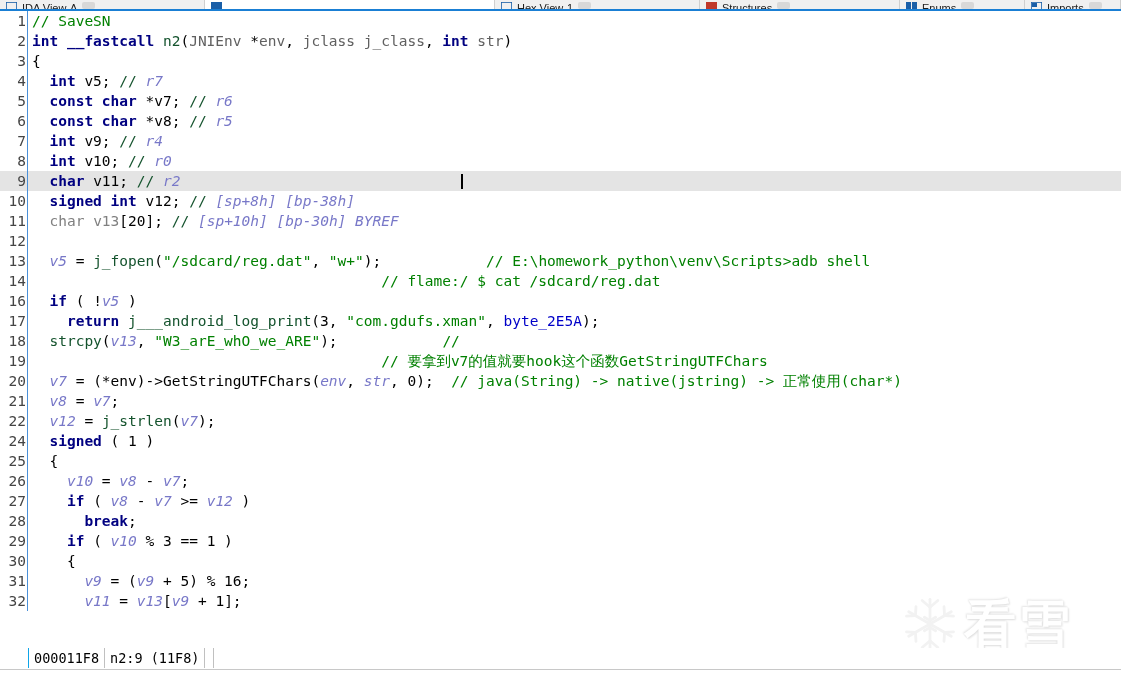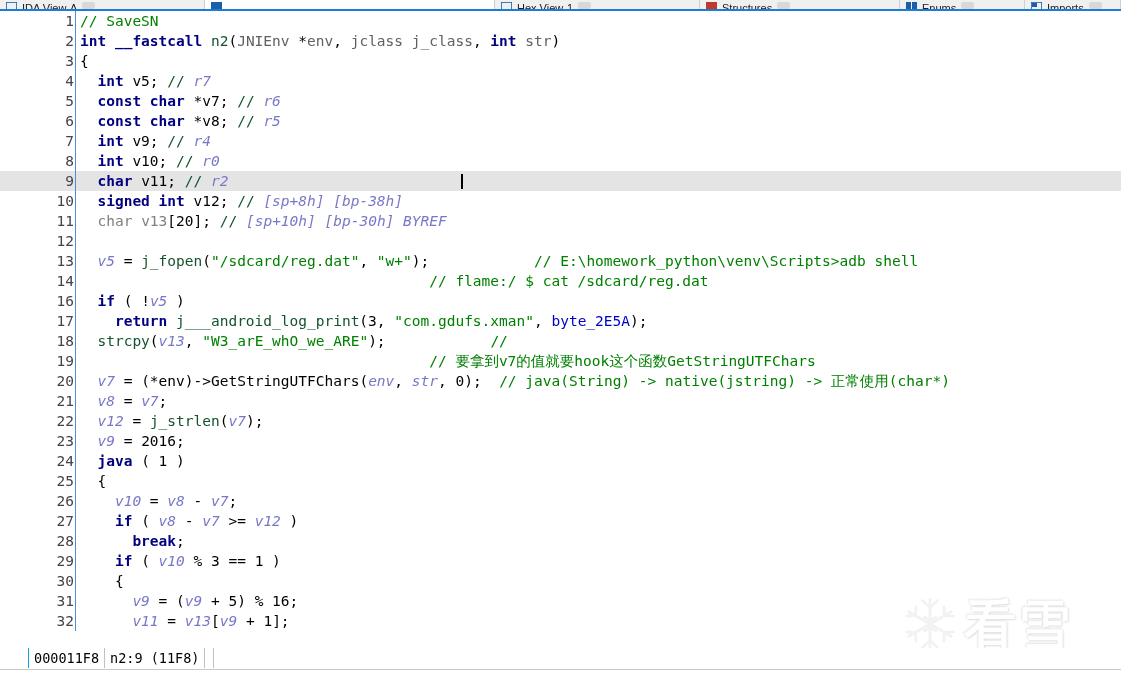--- a/index.html
+++ b/index.html
@@ -81,21 +81,20 @@
     width: 1121px;
     font-size: 14.5px;
     line-height: 20px;
   }
   .row {
     position: relative;
     height: 20px;
     line-height: 20px;
     white-space: pre;
     display: block;
-    padding-left: 48px;
   }
   .row.hl { background: #e4e4e4; }
   .lnum {
     display: inline-block;
     width: 26px;
     text-align: right;
     color: #444444;
     font-family: "DejaVu Sans Mono", "Liberation Mono", monospace;
     font-size: 14.5px;
     vertical-align: top;
@@ -274,22 +273,21 @@
         <div class="row"><span class="lnum">12</span><span class="gutterline"></span><span class="ctext"><span class="c-plain"></span></span></div>
         <div class="row"><span class="lnum">13</span><span class="gutterline"></span><span class="ctext"><span class="c-plain">  </span><span class="c-var">v5</span><span class="c-sym"> = </span><span class="c-fn">j_fopen</span><span class="c-sym">(</span><span class="c-str">"/sdcard/reg.dat"</span><span class="c-sym">, </span><span class="c-str">"w+"</span><span class="c-sym">);</span><span class="c-plain">            </span><span class="c-cmt">// E:\homework_python\venv\Scripts&gt;adb shell</span></span></div>
         <div class="row"><span class="lnum">14</span><span class="gutterline"></span><span class="ctext"><span class="c-plain">                                        </span><span class="c-cmt">// flame:/ $ cat /sdcard/reg.dat</span></span></div>
         <div class="row"><span class="lnum">16</span><span class="gutterline"></span><span class="ctext"><span class="c-plain">  </span><span class="c-kw">if </span><span class="c-sym">( !</span><span class="c-var">v5</span><span class="c-sym"> )</span></span></div>
         <div class="row"><span class="lnum">17</span><span class="gutterline"></span><span class="ctext"><span class="c-plain">    </span><span class="c-kw">return </span><span class="c-fn">j___android_log_print</span><span class="c-sym">(</span><span class="c-num">3</span><span class="c-sym">, </span><span class="c-str">"com.gdufs.xman"</span><span class="c-sym">, </span><span class="c-data">byte_2E5A</span><span class="c-sym">);</span></span></div>
         <div class="row"><span class="lnum">18</span><span class="gutterline"></span><span class="ctext"><span class="c-plain">  </span><span class="c-fn">strcpy</span><span class="c-sym">(</span><span class="c-var">v13</span><span class="c-sym">, </span><span class="c-str">"W3_arE_whO_we_ARE"</span><span class="c-sym">);</span><span class="c-plain">            </span><span class="c-cmt">//</span></span></div>
         <div class="row"><span class="lnum">19</span><span class="gutterline"></span><span class="ctext"><span class="c-plain">                                        </span><span class="c-cmt">// 要拿到v7的值就要hook这个函数GetStringUTFChars</span></span></div>
         <div class="row"><span class="lnum">20</span><span class="gutterline"></span><span class="ctext"><span class="c-plain">  </span><span class="c-var">v7</span><span class="c-sym"> = (*</span><span class="c-plain">env</span><span class="c-sym">)-&gt;</span><span class="c-plain">GetStringUTFChars</span><span class="c-sym">(</span><span class="c-var">env</span><span class="c-sym">, </span><span class="c-var">str</span><span class="c-sym">, </span><span class="c-num">0</span><span class="c-sym">);  </span><span class="c-cmt">// java(String) -&gt; native(jstring) -&gt; 正常使用(char*)</span></span></div>
         <div class="row"><span class="lnum">21</span><span class="gutterline"></span><span class="ctext"><span class="c-plain">  </span><span class="c-var">v8</span><span class="c-sym"> = </span><span class="c-var">v7</span><span class="c-sym">;</span></span></div>
         <div class="row"><span class="lnum">22</span><span class="gutterline"></span><span class="ctext"><span class="c-plain">  </span><span class="c-var">v12</span><span class="c-sym"> = </span><span class="c-fn">j_strlen</span><span class="c-sym">(</span><span class="c-var">v7</span><span class="c-sym">);</span></span></div>
-        <div class="row"><span class="lnum">23</span><span class="gutterline"></span><span class="ctext"><span class="c-plain">  </span><span class="c-var">v9</span><span class="c-sym"> = </span><span class="c-num">2016</span><span class="c-sym">;</span></span></div>
-        <div class="row"><span class="lnum">24</span><span class="gutterline"></span><span class="ctext"><span class="c-plain">  </span><span class="c-kw">java </span><span class="c-sym">( </span><span class="c-num">1</span><span class="c-sym"> )</span></span></div>
+        <div class="row"><span class="lnum">24</span><span class="gutterline"></span><span class="ctext"><span class="c-plain">  </span><span class="c-kw">signed </span><span class="c-sym">( </span><span class="c-num">1</span><span class="c-sym"> )</span></span></div>
         <div class="row"><span class="lnum">25</span><span class="gutterline"></span><span class="ctext"><span class="c-sym">  {</span></span></div>
         <div class="row"><span class="lnum">26</span><span class="gutterline"></span><span class="ctext"><span class="c-plain">    </span><span class="c-var">v10</span><span class="c-sym"> = </span><span class="c-var">v8</span><span class="c-sym"> - </span><span class="c-var">v7</span><span class="c-sym">;</span></span></div>
         <div class="row"><span class="lnum">27</span><span class="gutterline"></span><span class="ctext"><span class="c-plain">    </span><span class="c-kw">if </span><span class="c-sym">( </span><span class="c-var">v8</span><span class="c-sym"> - </span><span class="c-var">v7</span><span class="c-sym"> &gt;= </span><span class="c-var">v12</span><span class="c-sym"> )</span></span></div>
         <div class="row"><span class="lnum">28</span><span class="gutterline"></span><span class="ctext"><span class="c-plain">      </span><span class="c-kw">break</span><span class="c-sym">;</span></span></div>
         <div class="row"><span class="lnum">29</span><span class="gutterline"></span><span class="ctext"><span class="c-plain">    </span><span class="c-kw">if </span><span class="c-sym">( </span><span class="c-var">v10</span><span class="c-sym"> % </span><span class="c-num">3</span><span class="c-sym"> == </span><span class="c-num">1</span><span class="c-sym"> )</span></span></div>
         <div class="row"><span class="lnum">30</span><span class="gutterline"></span><span class="ctext"><span class="c-sym">    {</span></span></div>
         <div class="row"><span class="lnum">31</span><span class="gutterline"></span><span class="ctext"><span class="c-plain">      </span><span class="c-var">v9</span><span class="c-sym"> = (</span><span class="c-var">v9</span><span class="c-sym"> + </span><span class="c-num">5</span><span class="c-sym">) % </span><span class="c-num">16</span><span class="c-sym">;</span></span></div>
         <div class="row"><span class="lnum">32</span><span class="gutterline"></span><span class="ctext"><span class="c-plain">      </span><span class="c-var">v11</span><span class="c-sym"> = </span><span class="c-var">v13</span><span class="c-sym">[</span><span class="c-var">v9</span><span class="c-sym"> + </span><span class="c-num">1</span><span class="c-sym">];</span></span></div>
       </div>
   </div>

